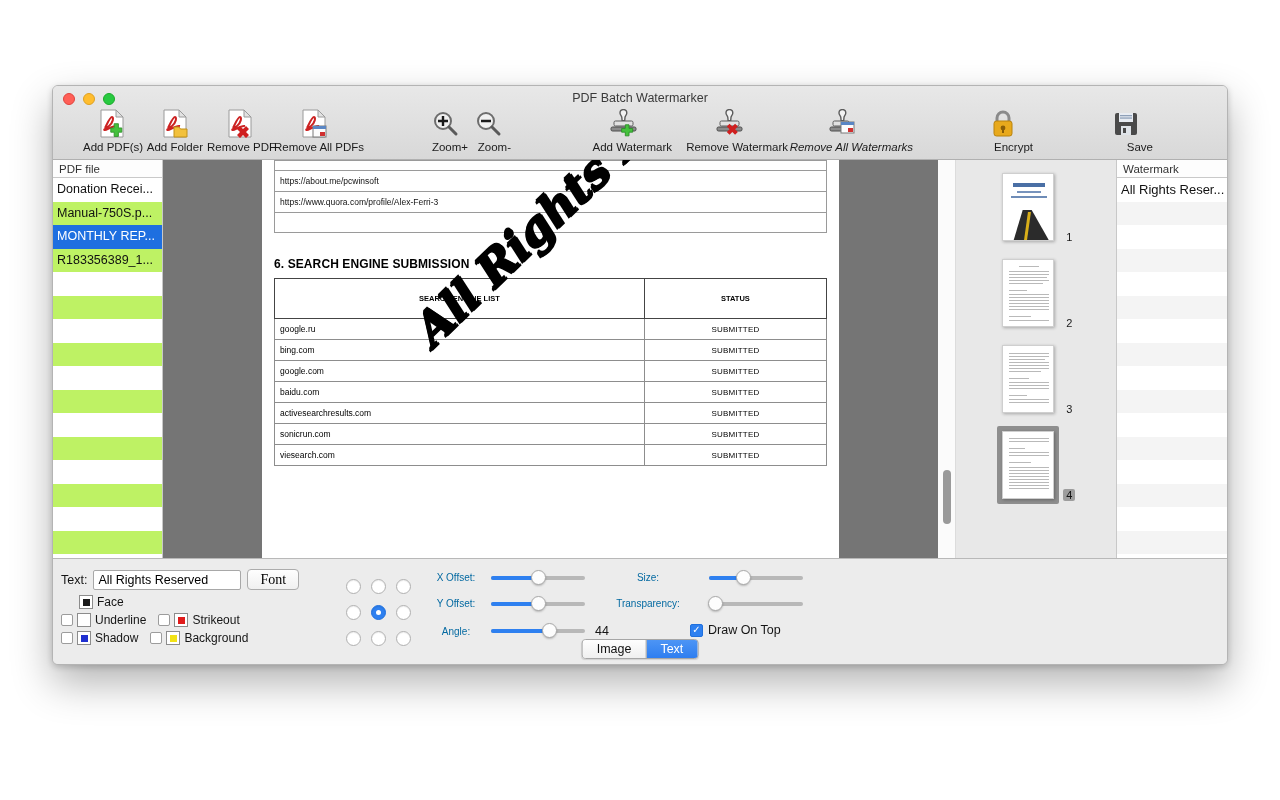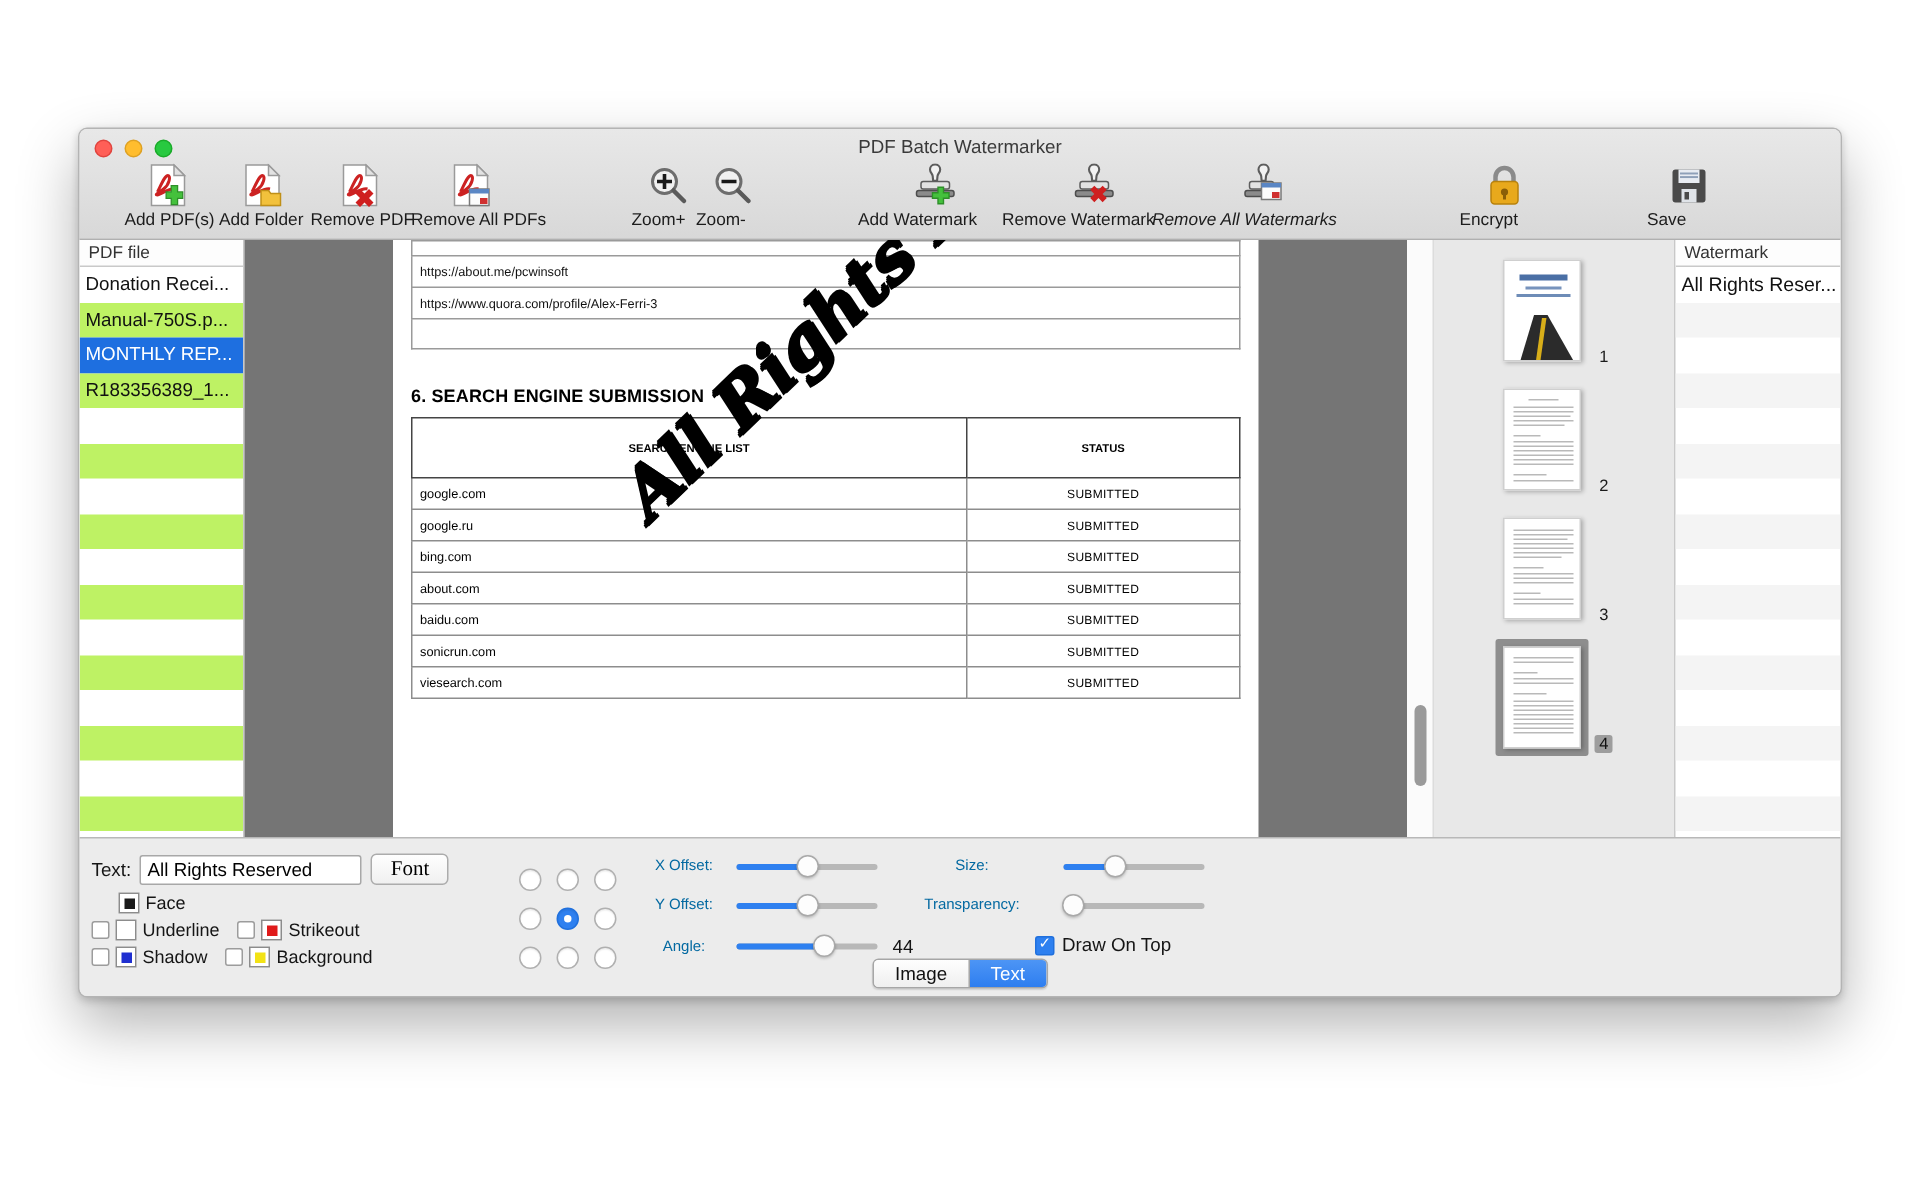--- a/index.html
+++ b/index.html
@@ -39,21 +39,21 @@
     position: absolute; top: 5px; left: 0; right: 0;
     text-align: center;
     font-size: 12.5px; color: #3a3a3a;
   }
   #toolbar {
     position: absolute; top: 22px; left: 0; right: 0; height: 52px;
   }
   .tbtn {
     position: absolute;
     top: 0;
-    text-align: left;
+    text-align: right;
     cursor: default;
     user-select: none;
   }
   .tbtn .ticon {
     height: 32px;
     display: flex; align-items: center; justify-content: center;
   }
   .tbtn .tlabel {
     font-size: 11.5px; color: #1c1c1c; margin-top: 1px; white-space: nowrap;
   }
@@ -516,37 +516,37 @@
 
         <div class="doc-h2">6.  SEARCH ENGINE SUBMISSION</div>
 
         <table class="setbl">
           <tbody>
               <tr>
             <th style="width:67%;">SEARCH ENGINE LIST</th>
             <th>STATUS</th>
           </tr>
           <tr>
+            <td>google.ru</td>
+            <td class="status">SUBMITTED</td>
+          </tr>
+          <tr>
+            <td>bing.com</td>
+            <td class="status">SUBMITTED</td>
+          </tr>
+          <tr>
             <td>google.com</td>
             <td class="status">SUBMITTED</td>
           </tr>
           <tr>
-            <td>google.ru</td>
+            <td>baidu.com</td>
             <td class="status">SUBMITTED</td>
           </tr>
           <tr>
-            <td>bing.com</td>
-            <td class="status">SUBMITTED</td>
-          </tr>
-          <tr>
-            <td>about.com</td>
-            <td class="status">SUBMITTED</td>
-          </tr>
-          <tr>
-            <td>baidu.com</td>
+            <td>activesearchresults.com</td>
             <td class="status">SUBMITTED</td>
           </tr>
           <tr>
             <td>sonicrun.com</td>
             <td class="status">SUBMITTED</td>
           </tr>
           <tr>
             <td>viesearch.com</td>
             <td class="status">SUBMITTED</td>
           </tr>

